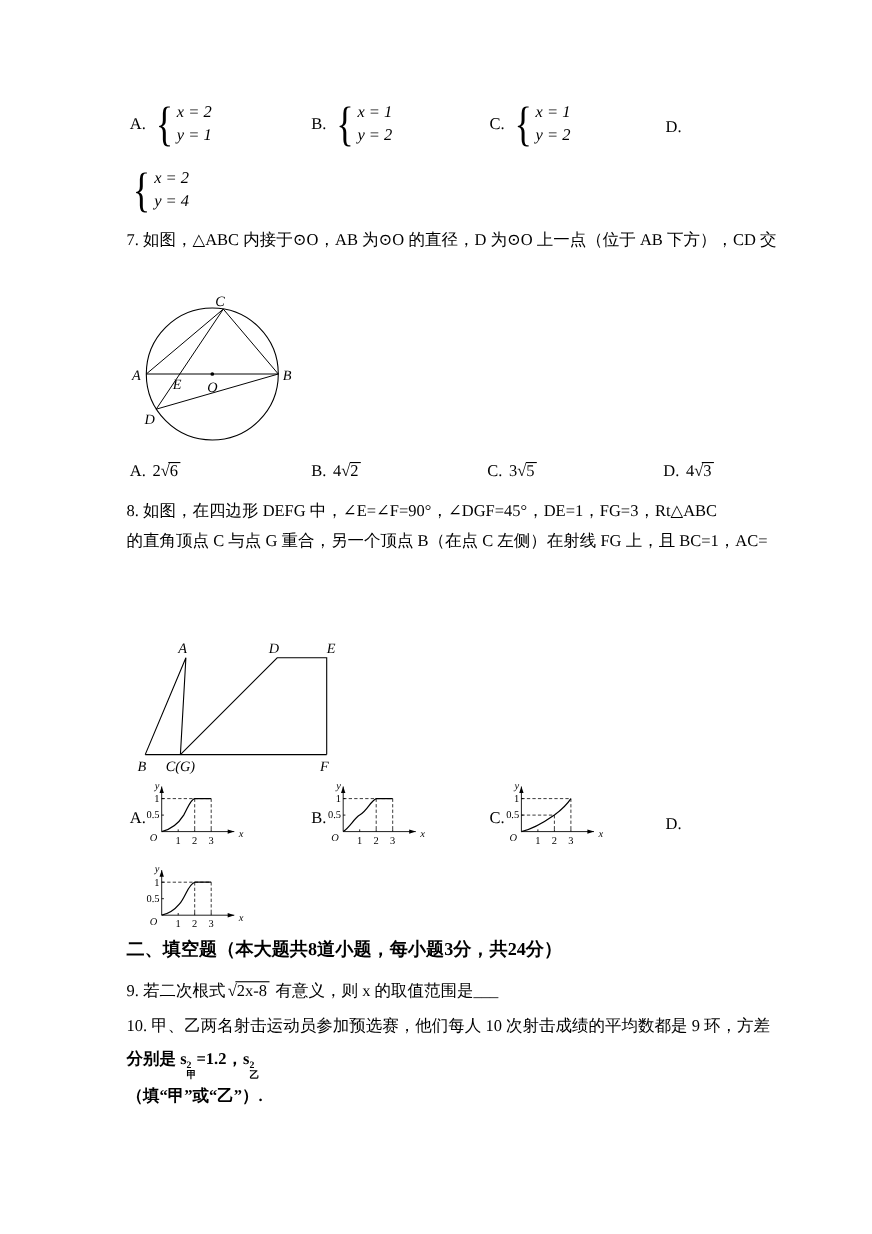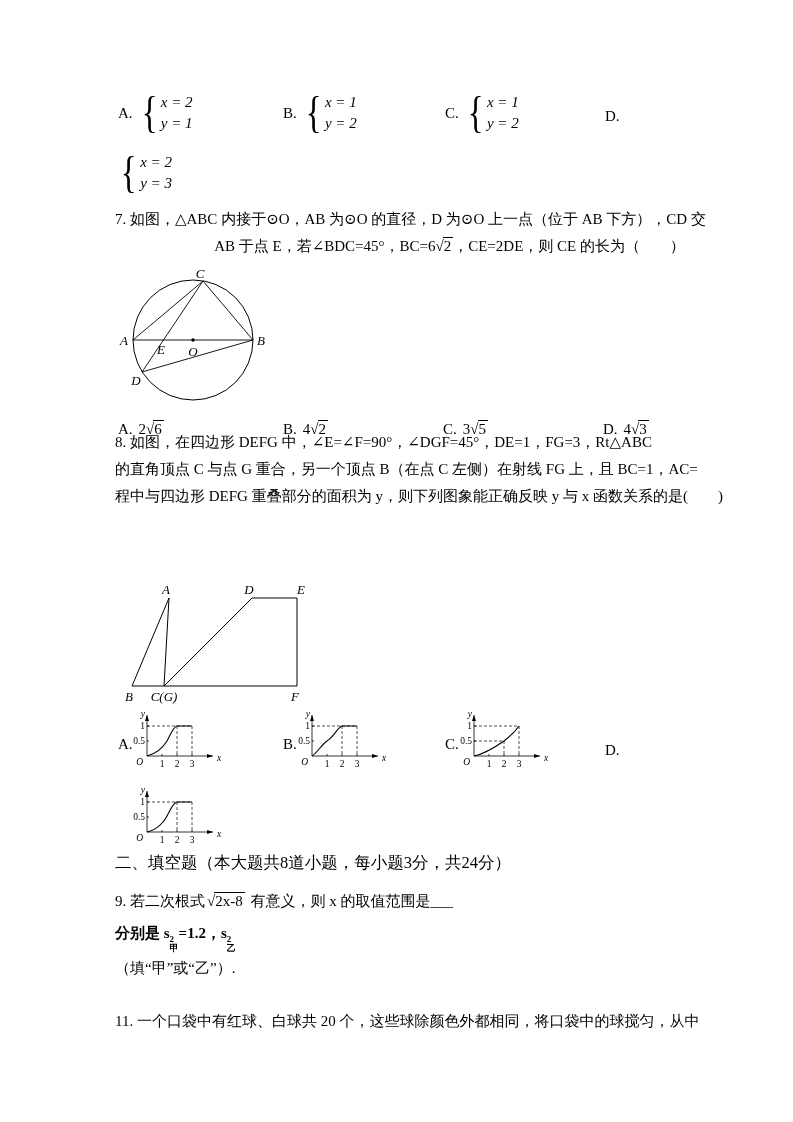--- a/index.html
+++ b/index.html
@@ -13,21 +13,21 @@
   .line { white-space:nowrap; line-height:27px; }
   .opt-label { font-style:normal; margin-right:6px; }
   .sysopt { display:inline-flex; align-items:center; }
   .brace { font-size:44px; font-weight:400; line-height:40px; transform:scaleX(.75); font-style:normal; }
   .eqs { display:inline-flex; flex-direction:column; margin-left:1px; }
   .eq { font-style:italic; font-size:15px; line-height:21px; white-space:nowrap; }
   .sqrt { white-space:nowrap; display:inline-block; }
   .sqrt .rt { font-style:normal; letter-spacing:-1px; }
   .sqrt .vinc { border-top:1px solid #000; display:inline-block; padding:0 2px 0 1px; line-height:1.15; font-style:normal; }
   .radopt { display:inline-flex; align-items:baseline; }
-  .sec-title { font-weight:normal; font-size:16.5px; white-space:nowrap; }
+  .sec-title { font-weight:bold; font-size:16.5px; white-space:nowrap; }
   .ss { display:inline-flex; flex-direction:column; font-size:9px; line-height:9px; vertical-align:-4px; text-align:left; font-style:normal; }
   .figsvg text { font-family:"Liberation Serif","DejaVu Serif",serif; }
 </style>
 </head>
 <body>
 
 <div class="page">
 
   <div class="abs sysopt" style="left:118px; top:92px;">
     <span class="opt-label">A.</span>
@@ -55,29 +55,26 @@
       <span class="eq">y = 2</span>
     </span>
   </div>
 
   <span class="abs" style="left:605px; top:108px;">D.</span>
 
   <div class="abs sysopt" style="left:118px; top:152px;">
     <span class="brace">{</span>
     <span class="eqs">
       <span class="eq">x = 2</span>
-      <span class="eq">y = 3</span>
+      <span class="eq">y = 4</span>
     </span>
   </div>
 
   <div class="abs" style="left:115px; top:206px; width:570px;text-align:right;">
     <div class="line">7. 如图，△ABC 内接于⊙O，AB 为⊙O 的直径，D 为⊙O 上一点（位于 AB 下方），CD 交</div>
-    <div class="line">
-      <span>AB 于点 E，若∠BDC=45°，BC=6</span><span class="sqrt"><span class="rt">√</span><span class="vinc">2</span></span><span>，CE=2DE，则 CE 的长为（　　）</span>
-    </div>
   </div>
 
   <svg class="abs figsvg" style="left:113px; top:268px;" width="160" height="140" viewBox="0 0 160 140">
     <circle cx="80" cy="72" r="60" fill="none" stroke="#000" stroke-width="1"></circle>
     <g stroke="#000" stroke-width="0.9" fill="none">
       <path d="M20,72 L140,72"></path>
       <path d="M20,72 L90,13"></path>
       <path d="M90,13 L140,72"></path>
       <path d="M90,13 L29,104"></path>
       <path d="M29,104 L140,72"></path>
@@ -107,24 +104,23 @@
     <span class="opt-label">C.</span>
     <span>3</span>
       <span class="sqrt"><span class="rt">√</span><span class="vinc">5</span></span>
   </div>
   <div class="abs radopt" style="left:603px; top:420px;">
     <span class="opt-label">D.</span>
     <span>4</span>
       <span class="sqrt"><span class="rt">√</span><span class="vinc">3</span></span>
   </div>
 
-  <div class="abs" style="left:115px; top:429px; width:575px;">
+  <div class="abs" style="left:115px; top:452px; width:575px;">
     <div class="line">8. 如图，在四边形 DEFG 中，∠E=∠F=90°，∠DGF=45°，DE=1，FG=3，Rt△ABC</div>
     <div class="line">的直角顶点 C 与点 G 重合，另一个顶点 B（在点 C 左侧）在射线 FG 上，且 BC=1，AC=</div>
-    <div class="line">程中与四边形 DEFG 重叠部分的面积为 y，则下列图象能正确反映 y 与 x 函数关系的是(　　)</div>
   </div>
 
   <svg class="abs figsvg" style="left:122px; top:584px;" width="195" height="122" viewBox="0 0 195 122">
     <g stroke="#000" stroke-width="1" fill="none">
       <path d="M10,102 L175,102"></path>
       <path d="M10,102 L47,14 L42,102"></path>
       <path d="M42,102 L130,14 L175,14 L175,102"></path>
     </g>
     <g font-size="13" font-style="italic" fill="#000">
       <text x="44" y="10" text-anchor="middle">A</text>
@@ -262,27 +258,27 @@
     </g>
   </svg>
 
   <div class="abs sec-title" style="left:115px; top:852px;">二、填空题（本大题共8道小题，每小题3分，共24分）</div>
 
   <div class="abs line" style="left:115px; top:888px;">
     <span>9. 若二次根式</span><span class="sqrt" style="margin:0 2px;"><span class="rt">√</span><span class="vinc">2x-8</span></span><span> 有意义，则 x 的取值范围是___</span>
   </div>
 
   <div class="abs" style="left:115px; top:918px; width:575px;">
+    <div class="line" style="line-height:30px;">10. 甲、乙两名射击运动员参加预选赛，他们每人 10 次射击成绩的平均数都是 9 环，方差</div>
     <div class="line" style="line-height:30px;font-weight:bold;">
       <span>分别是 s</span><span class="ss">
           <span>2</span>
           <span>甲</span>
         </span><span>=1.2，s</span><span class="ss">
           <span>2</span>
           <span>乙</span>
         </span>
     </div>
-    <div class="line" style="line-height:30px;">（填“甲”或“乙”）.</div>
-  </div>
-
-  <div class="abs line" style="left:115px; top:1008px;">11. 一个口袋中有红球、白球共 20 个，这些球除颜色外都相同，将口袋中的球搅匀，从中</div>
+    <div class="line" style="line-height:30px;font-weight:bold;">（填“甲”或“乙”）.</div>
+  </div>
+
 
 </div>
 
 </body></html>

